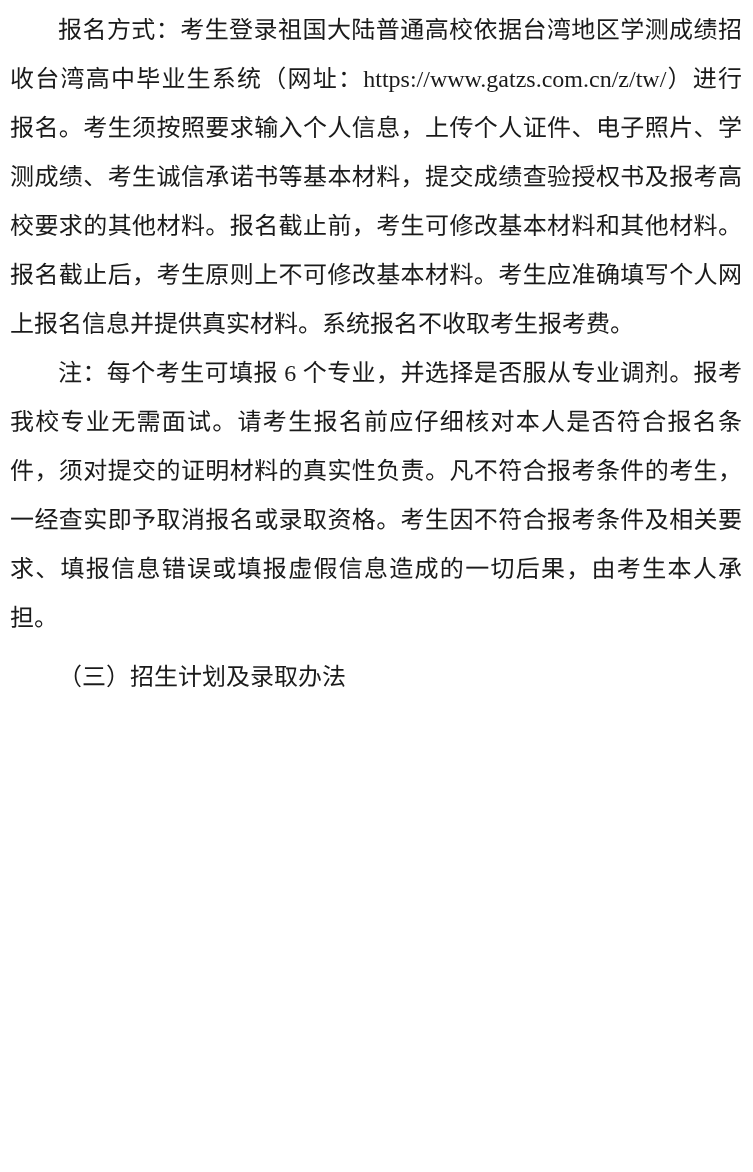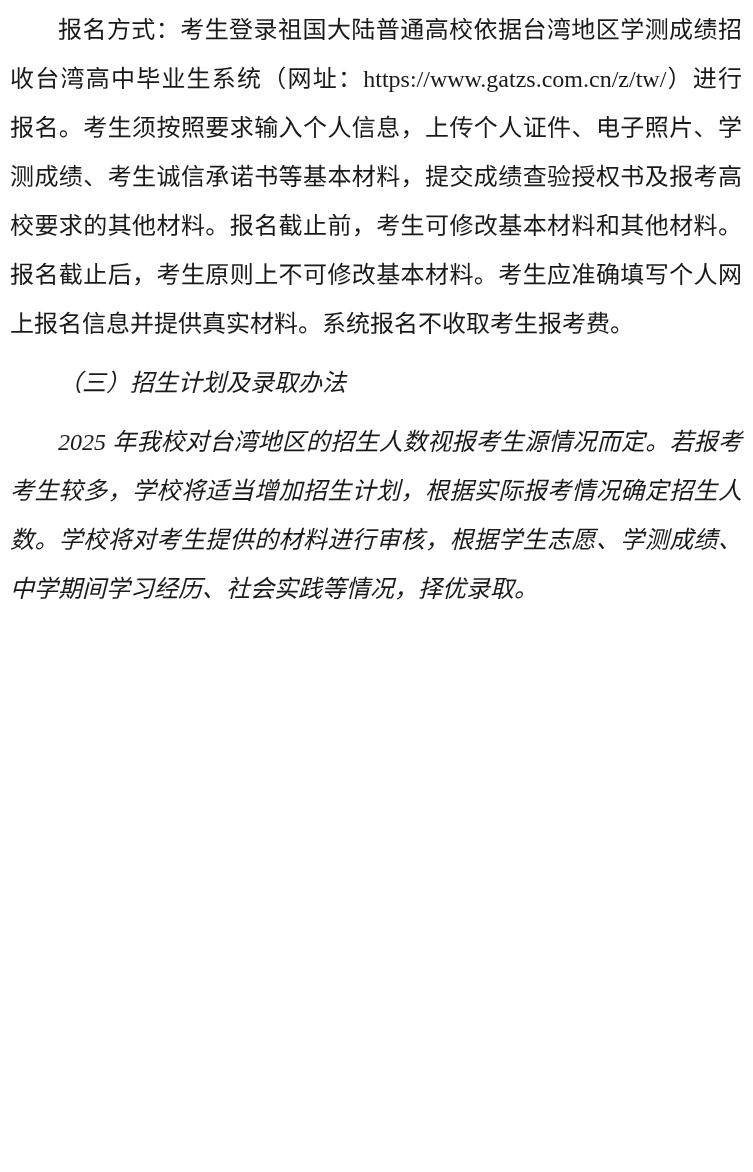--- a/index.html
+++ b/index.html
@@ -25,24 +25,23 @@
   .page p {
     margin: 0;
     line-height: 49px;
     text-align: justify;
     text-indent: 2em;
     letter-spacing: 0;
     word-break: break-all;
   }
   .page p.spaced {
     margin-top: 10px;
-    font-style: italic;
   }
 </style>
 </head>
 <body>
 
 <div class="page">
   <p class="body">报名方式：考生登录祖国大陆普通高校依据台湾地区学测成绩招收台湾高中毕业生系统（网址：https://www.gatzs.com.cn/z/tw/）进行报名。考生须按照要求输入个人信息，上传个人证件、电子照片、学测成绩、考生诚信承诺书等基本材料，提交成绩查验授权书及报考高校要求的其他材料。报名截止前，考生可修改基本材料和其他材料。报名截止后，考生原则上不可修改基本材料。考生应准确填写个人网上报名信息并提供真实材料。系统报名不收取考生报考费。</p>
+  <p class="body">注：每个考生可填报 6 个专业，并选择是否服从专业调剂。报考我校专业无需面试。请考生报名前应仔细核对本人是否符合报名条件，须对提交的证明材料的真实性负责。凡不符合报考条件的考生，一经查实即予取消报名或录取资格。考生因不符合报考条件及相关要求、填报信息错误或填报虚假信息造成的一切后果，由考生本人承担。</p>
   <p class="body spaced">（三）招生计划及录取办法</p>
-  <p class="body spaced">2025 年我校对台湾地区的招生人数视报考生源情况而定。若报考考生较多，学校将适当增加招生计划，根据实际报考情况确定招生人数。学校将对考生提供的材料进行审核，根据学生志愿、学测成绩、中学期间学习经历、社会实践等情况，择优录取。</p>
 
 </div>
 
 </body></html>

